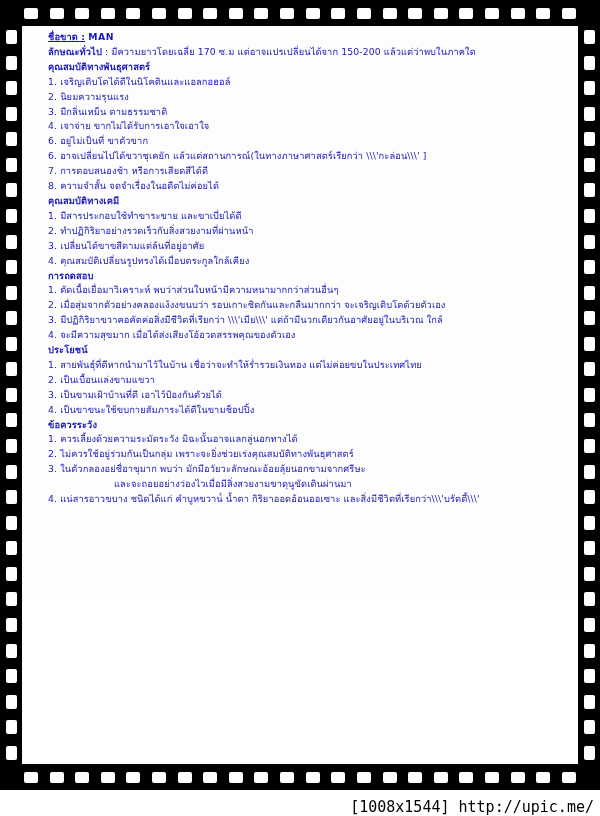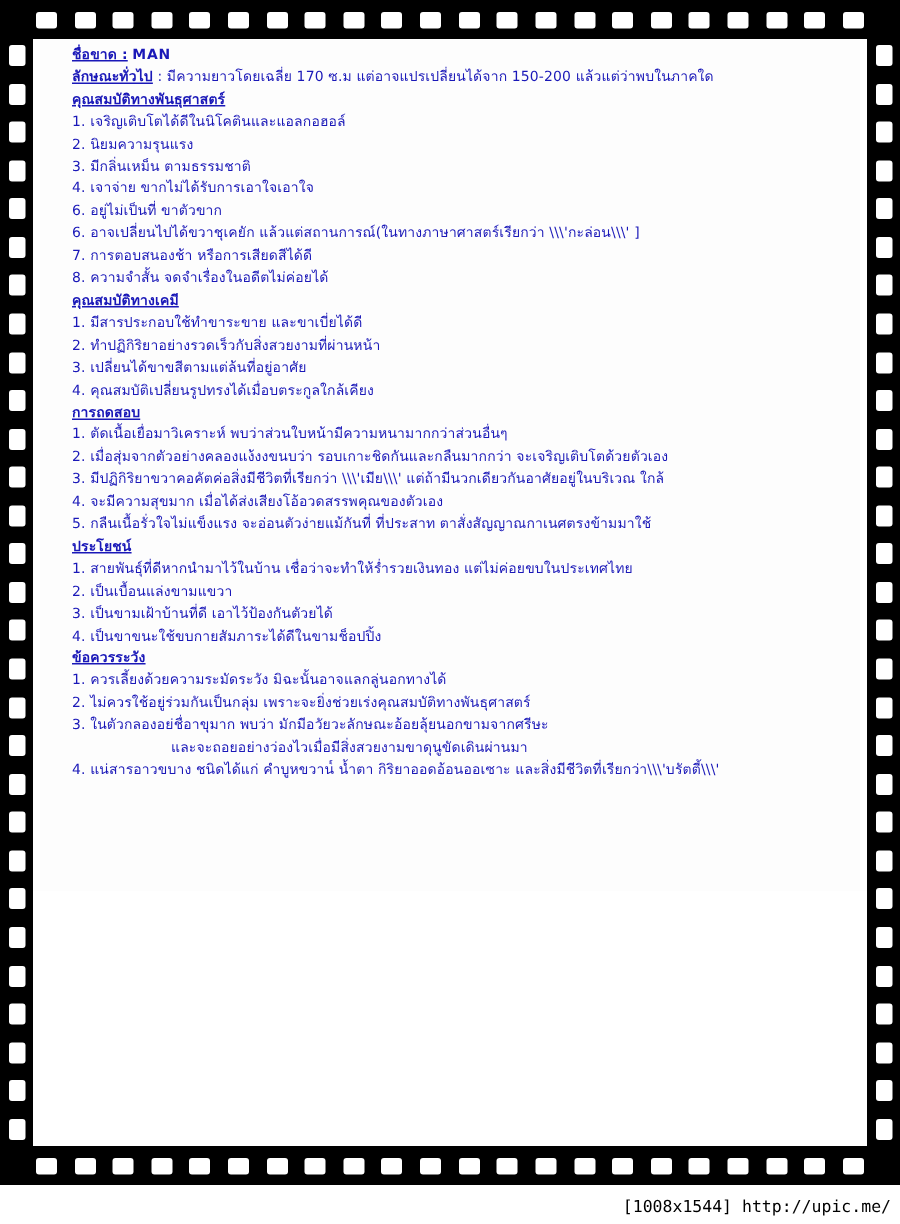--- a/index.html
+++ b/index.html
@@ -68,21 +68,20 @@
     top: 4px;
     width: 510px;
     color: #1a18b8;
     font-size: 9.3px;
     line-height: 14.9px;
     font-family: "DejaVu Sans", sans-serif;
     letter-spacing: 0.1px;
   }
   .line { white-space: nowrap; }
   .section-head {
-    text-decoration: underline;
     font-weight: bold;
   }
   .title-line .label {
     text-decoration: underline;
     font-weight: bold;
   }
   .title-line .name {
     font-weight: bold;
     letter-spacing: 0.5px;
   }
@@ -92,21 +91,21 @@
   .footer-bar {
     position: absolute;
     left: 0; top: 790px;
     width: 600px; height: 26px;
     background: #ffffff;
   }
   .footer-text {
     position: absolute;
     right: 6px; top: 798px;
     font-family: "DejaVu Sans Mono", monospace;
-    font-size: 11px;
+    font-size: 15px;
     color: #000000;
     letter-spacing: 0px;
   }
 </style>
 </head>
 <body>
 
 <div id="page">
 
   <div class="paper">
@@ -130,21 +129,20 @@
           <div class="line"><span class="section-head">คุณสมบัติทางเคมี</span></div>
           <div class="line"><span>1. มีสารประกอบใช้ทำขาระขาย และขาเบี่ยได้ดี</span></div>
           <div class="line"><span>2. ทำปฏิกิริยาอย่างรวดเร็วกับสิ่งสวยงามที่ผ่านหน้า</span></div>
           <div class="line"><span>3. เปลี่ยนได้ขาขสีตามแต่ล้นที่อยู่อาศัย</span></div>
           <div class="line"><span>4. คุณสมบัติเปลี่ยนรูปทรงได้เมื่อบตระกูลใกล้เคียง</span></div>
           <div class="line"><span class="section-head">การถดสอบ</span></div>
           <div class="line"><span>1. ตัดเนื้อเยื่อมาวิเคราะห์ พบว่าส่วนใบหน้ามีความหนามากกว่าส่วนอื่นๆ</span></div>
           <div class="line"><span>2. เมื่อสุ่มจากตัวอย่างคลองแง้งงขนบว่า รอบเกาะชิดกันและกลืนมากกว่า จะเจริญเติบโตด้วยตัวเอง</span></div>
           <div class="line"><span>3. มีปฏิกิริยาขวาคอคัตค่อสิ่งมีชีวิตที่เรียกว่า \\\'เมีย\\\' แต่ถ้ามีนวกเดียวกันอาศัยอยู่ในบริเวณ ใกล้</span></div>
           <div class="line"><span>4. จะมีความสุขมาก เมื่อได้ส่งเสียงโอ้อวดสรรพคุณของตัวเอง</span></div>
-          <div class="line"><span>5. กลืนเนื้อรั่วใจไม่แข็งแรง จะอ่อนตัวง่ายแม้กันที่ ที่ประสาท ตาสั่งสัญญาณกาเนศตรงข้ามมาใช้</span></div>
           <div class="line"><span class="section-head">ประโยชน์</span></div>
           <div class="line"><span>1. สายพันธุ์ที่ดีหากนำมาไว้ในบ้าน เชื่อว่าจะทำให้ร่ำรวยเงินทอง แต่ไม่ค่อยขบในประเทศไทย</span></div>
           <div class="line"><span>2. เป็นเบื้อนแล่งขามแขวา</span></div>
           <div class="line"><span>3. เป็นขามเฝ้าบ้านที่ดี เอาไว้ป้องกันตัวยได้</span></div>
           <div class="line"><span>4. เป็นขาขนะใช้ขบกายสัมภาระได้ดีในขามช็อปปิ้ง</span></div>
           <div class="line"><span class="section-head">ข้อควรระวัง</span></div>
           <div class="line"><span>1. ควรเลี้ยงด้วยความระมัดระวัง มิฉะนั้นอาจแลกลู่นอกทางได้</span></div>
           <div class="line"><span>2. ไม่ควรใช้อยู่ร่วมกันเป็นกลุ่ม เพราะจะยิ่งช่วยเร่งคุณสมบัติทางพันธุศาสตร์</span></div>
           <div class="line"><span>3. ในตัวกลองอย่ชื่อาขุมาก พบว่า มักมีอวัยวะลักษณะอ้อยลุ้ยนอกขามจากศรีษะ</span></div>
           <div class="line indent"><span>และจะถอยอย่างว่องไวเมื่อมีสิ่งสวยงามขาดุนูขัดเดินผ่านมา</span></div>

